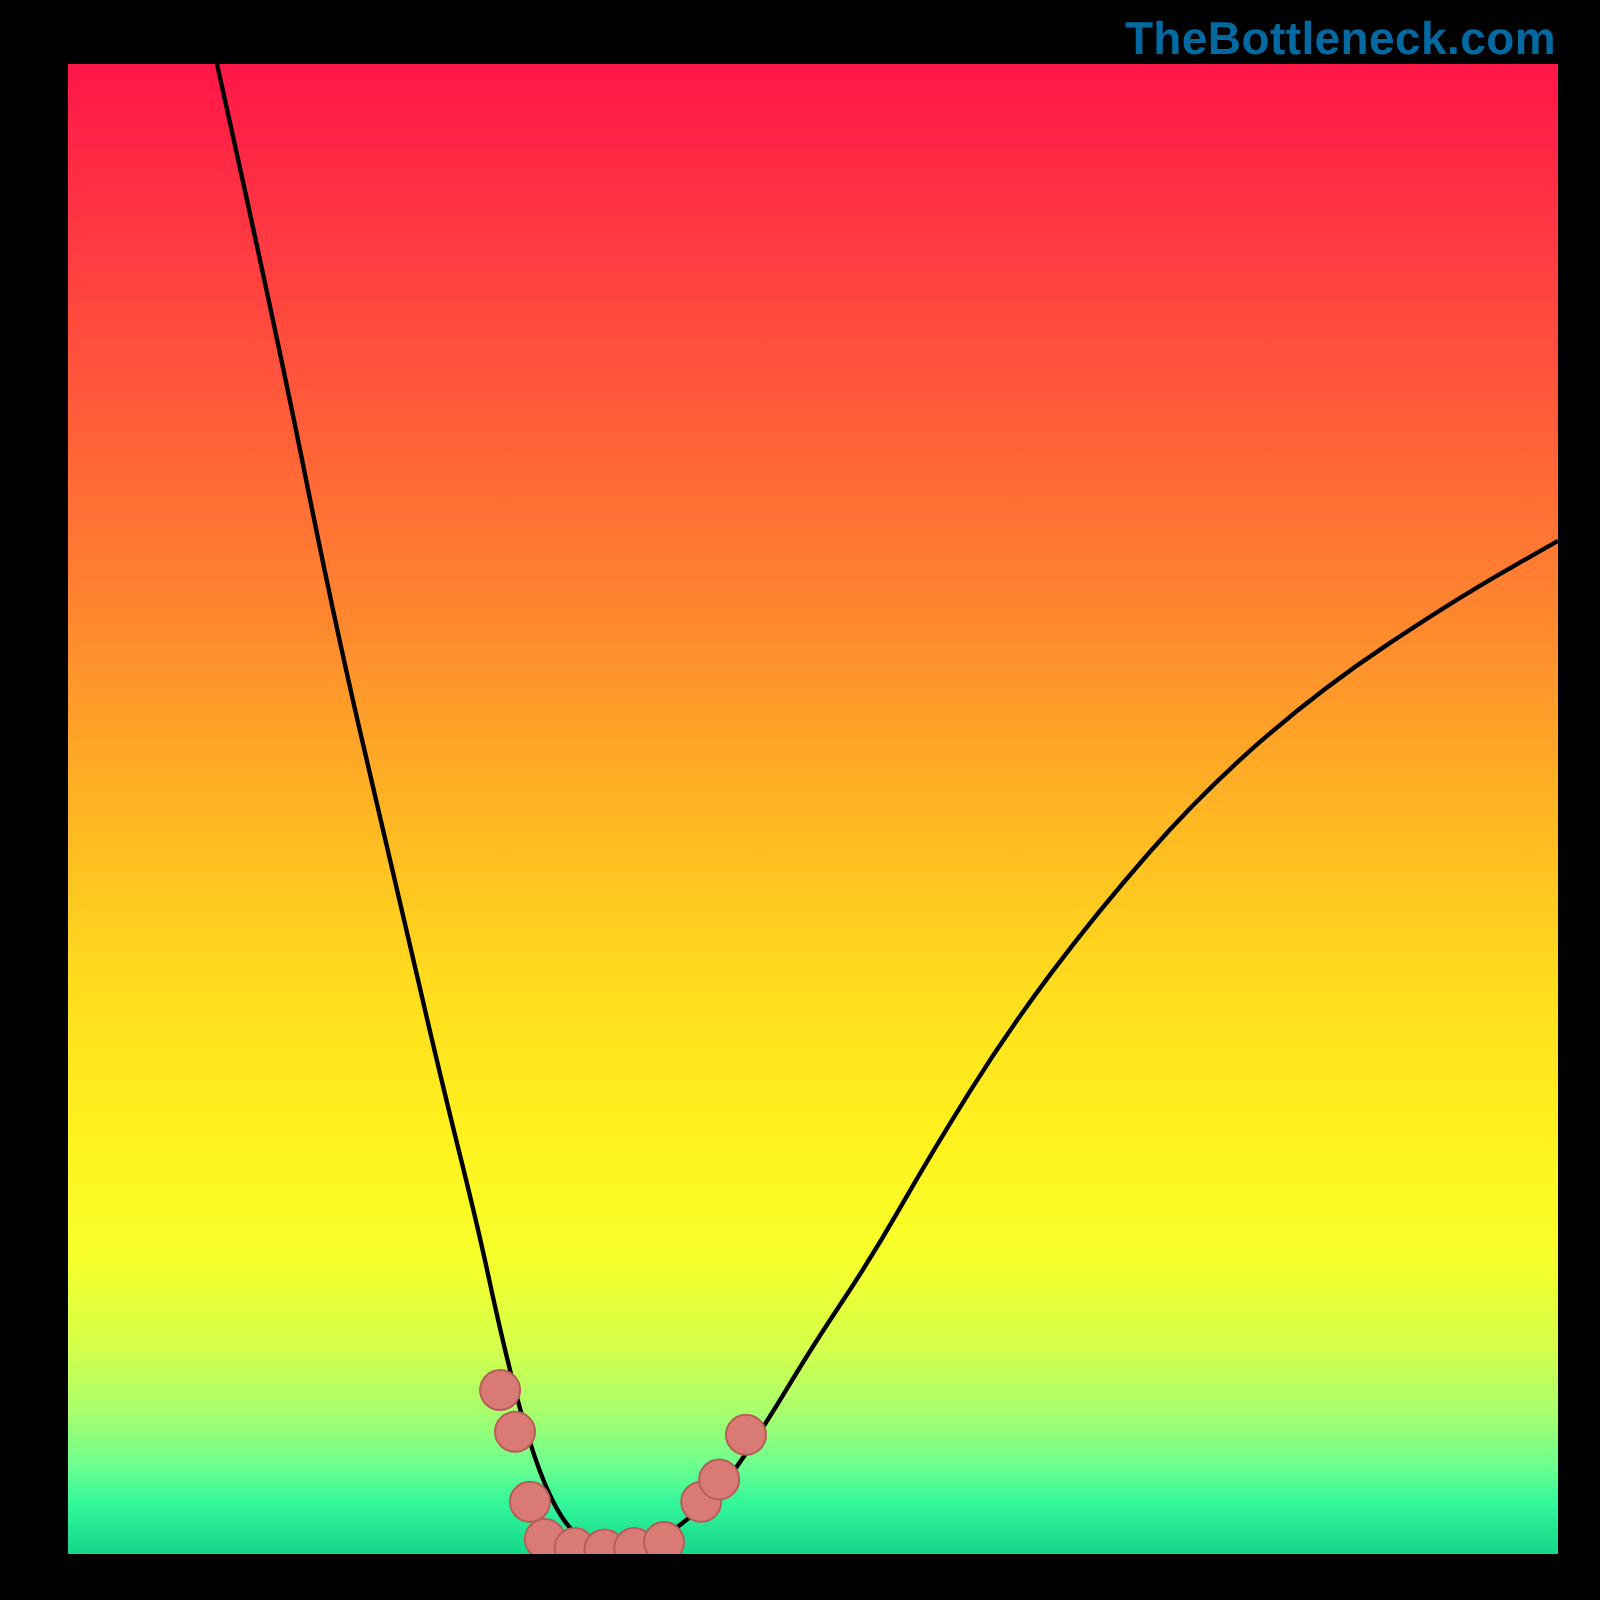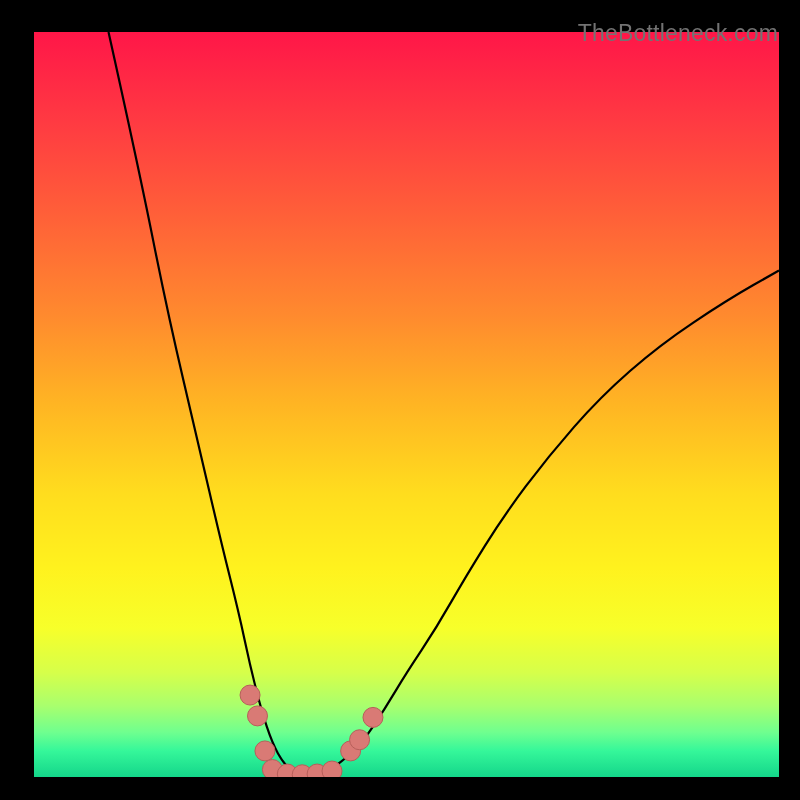--- a/index.html
+++ b/index.html
@@ -22,25 +22,25 @@
   .plot-area {
     position: absolute;
     left: 34px;
     top: 32px;
     width: 745px;
     height: 745px;
     overflow: hidden;
   }
   .watermark {
     position: absolute;
-    top: 20px;
+    top: 6px;
     right: 22px;
-    color: #737373;
+    color: #0369a1;
     font-size: 23px;
-    font-weight: 400;
+    font-weight: 700;
     letter-spacing: 0.2px;
     user-select: none;
     pointer-events: none;
   }
   svg {
     display: block;
   }
 </style>
 </head>
 <body>

